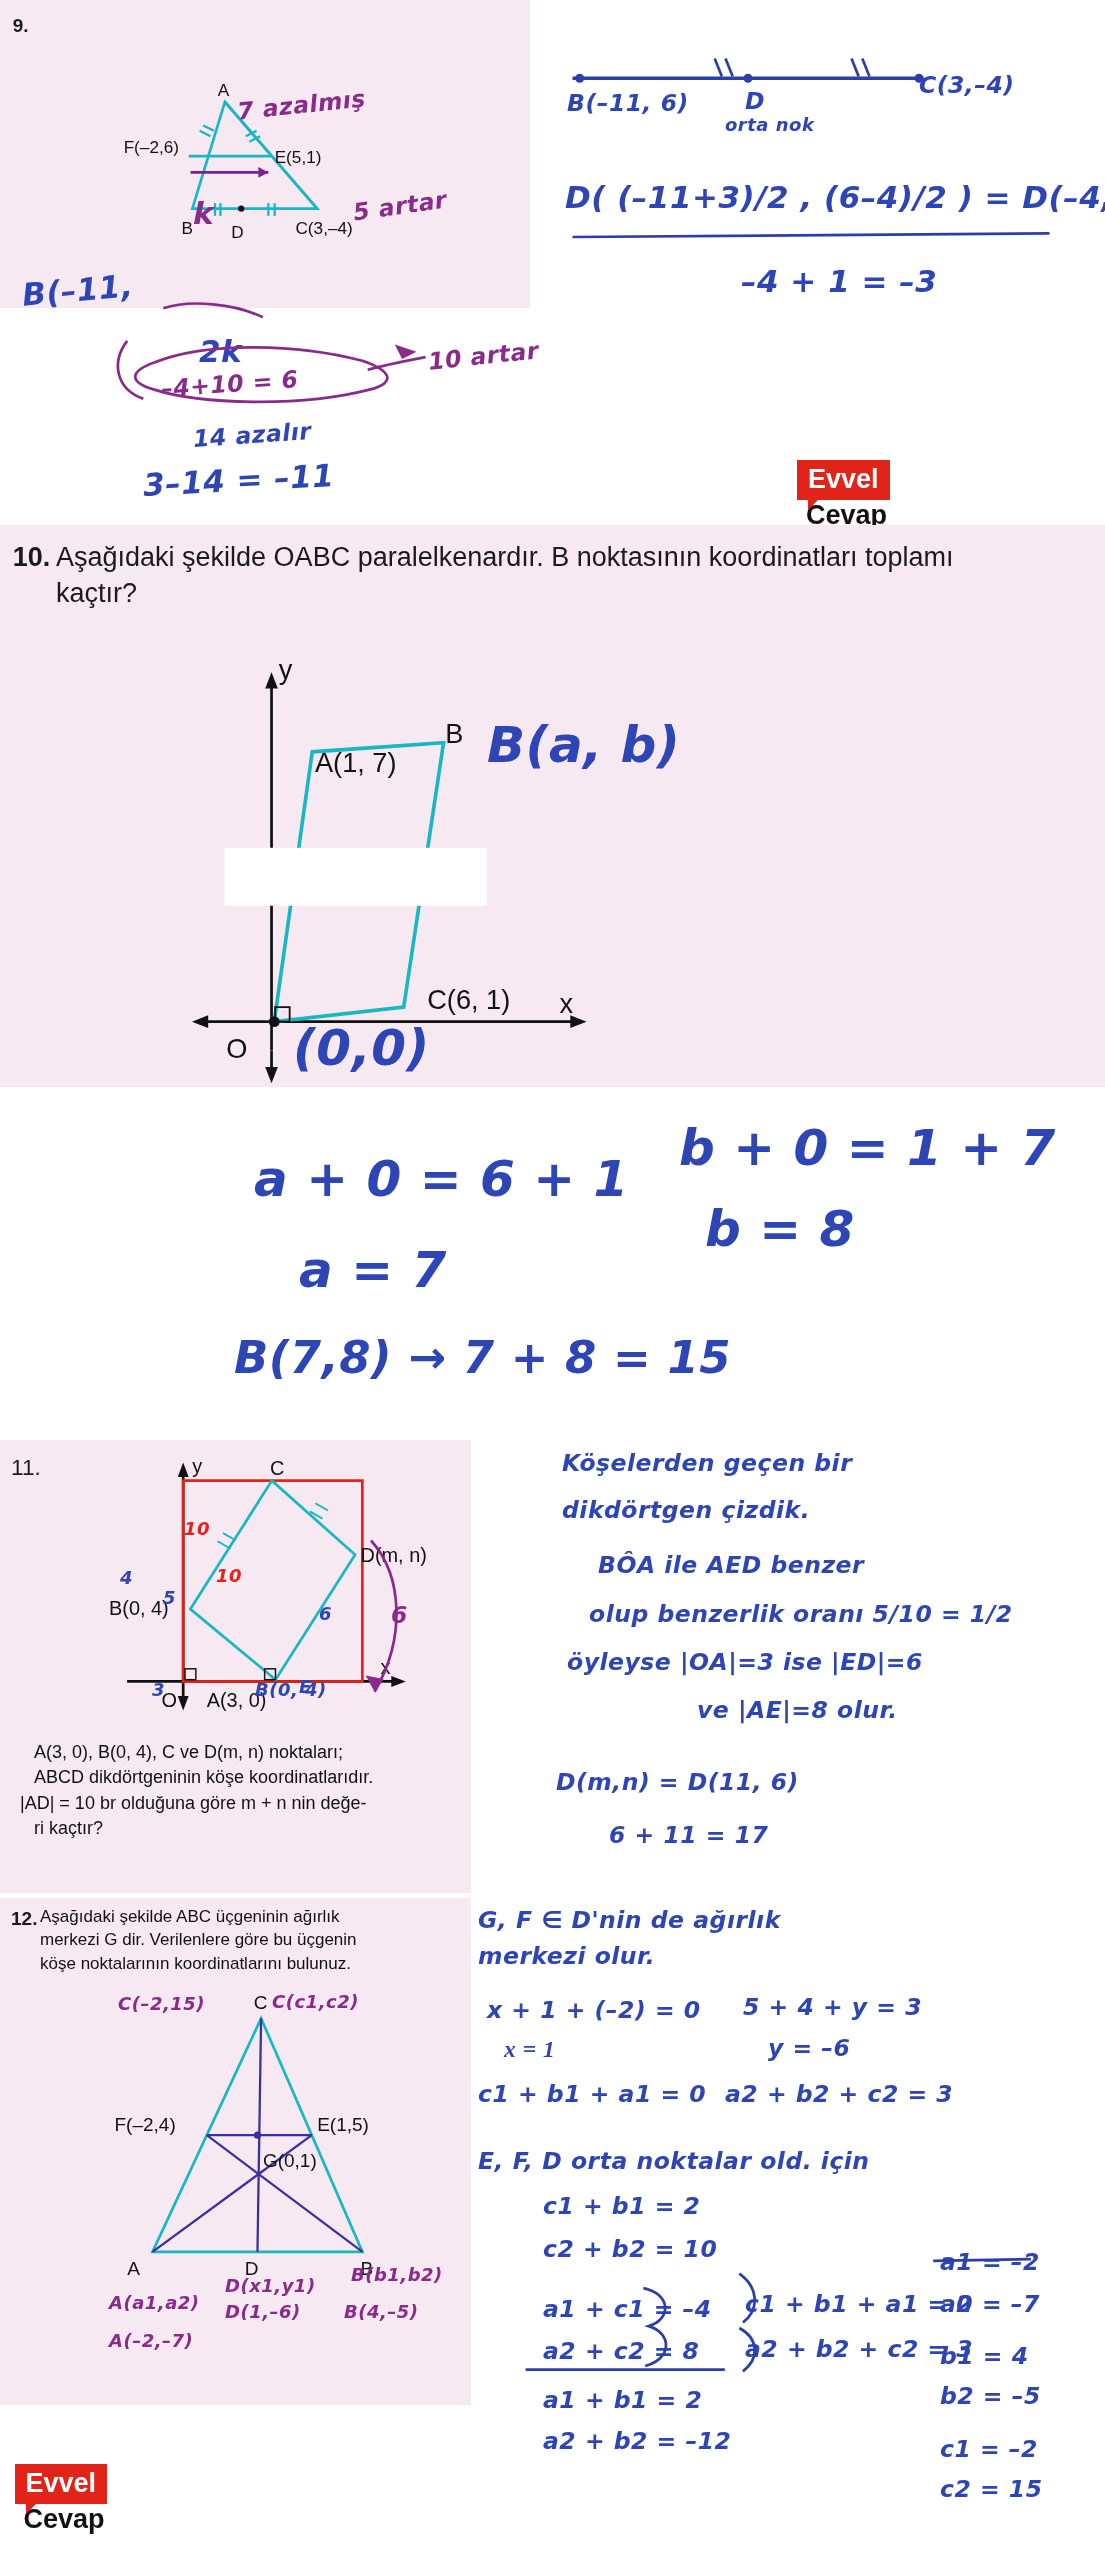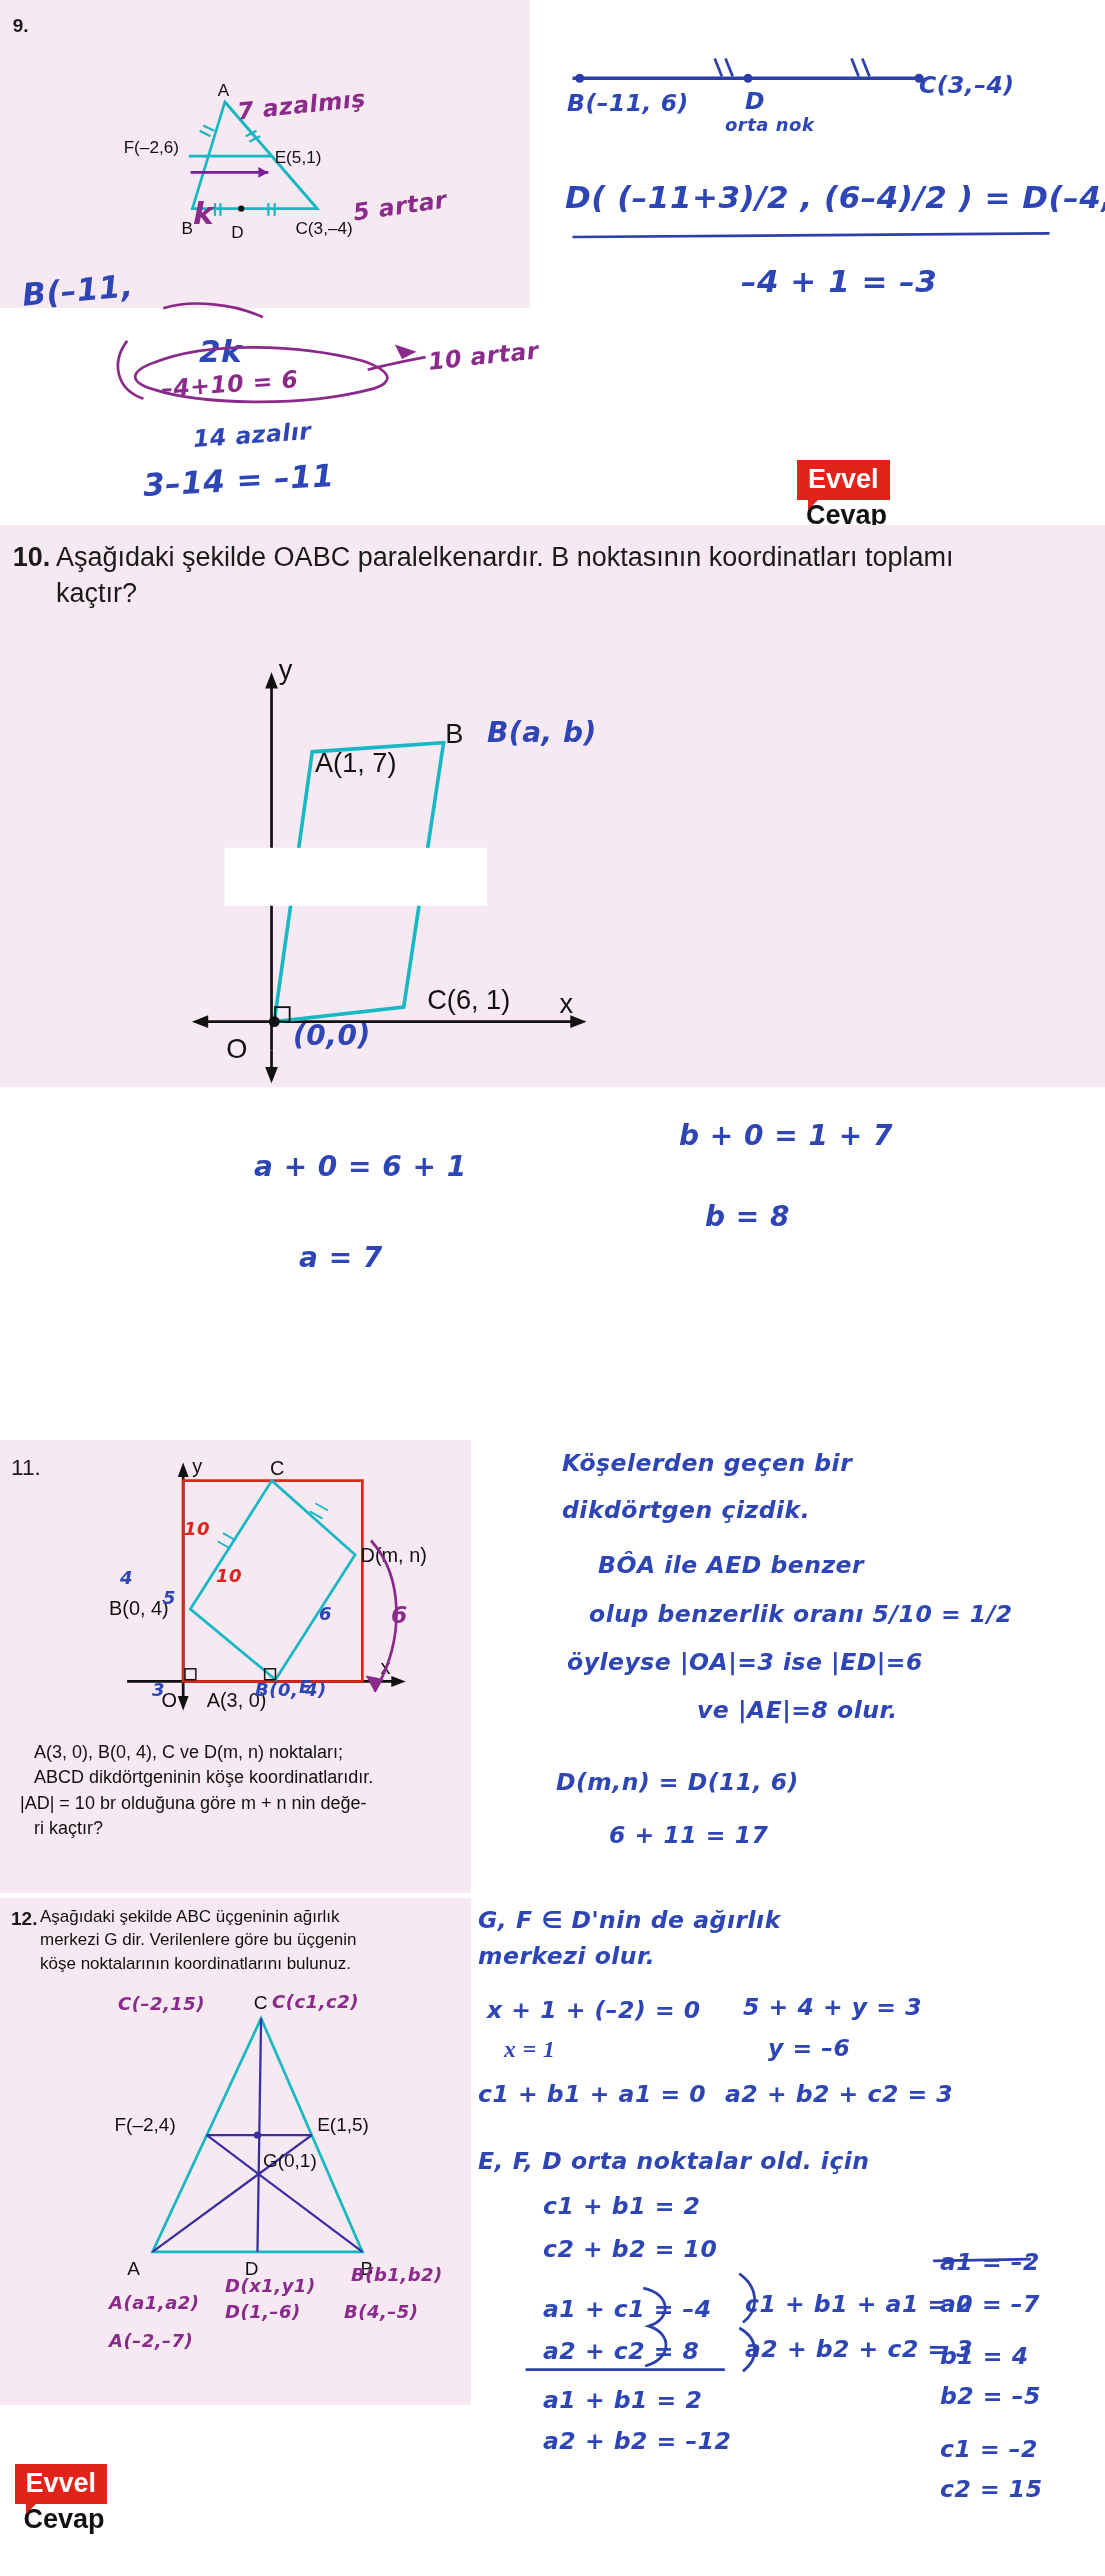--- a/index.html
+++ b/index.html
@@ -38,21 +38,21 @@
     font-style: italic;
     font-weight: bold;
     white-space: pre;
     letter-spacing: 0.5px;
   }
   .hand-purple { color: #8a2a8a; }
   .hand-blue { color: #2e46b5; }
   .sm { font-size: 18px; }
   .md { font-size: 23.5px; }
   .lg { font-size: 31px; }
-  .xl { font-size: 28px; }
+  .xl { font-size: 50px; }
   
   .logo {
     position: absolute;
     display: flex;
     align-items: flex-start;
     height: 42px;
     flex-direction: column;
   }
   .logo .ev {
     background: #e2231a;
@@ -195,20 +195,21 @@
     <text x="292" y="90" font-family="Liberation Sans, sans-serif" font-size="30" fill="#111">B</text>
     <text x="272" y="384" font-family="Liberation Sans, sans-serif" font-size="30" fill="#111">C(6, 1)</text>
   </svg>
 
   <div class="hand hand-blue xl" style="left:487px; top:716px;">B(a, b)</div>
   <div class="hand hand-blue xl" style="left:293px; top:1019px;">(0,0)</div>
   <div class="hand hand-blue xl" style="left:254px; top:1150px;">a + 0 = 6 + 1</div>
   <div class="hand hand-blue xl" style="left:299px; top:1241px;">a = 7</div>
   <div class="hand hand-blue xl" style="left:679px; top:1119px;">b + 0 = 1 + 7</div>
   <div class="hand hand-blue xl" style="left:705px; top:1200px;">b = 8</div>
+  <div class="hand hand-blue xl" style="left:234px; top:1331px; font-size:45px;">B(7,8) → 7 + 8 = 15</div>
 
   <div class="pinkbox" style="left:0; top:1440px; width:471px; height:453px;"></div>
 
   <div class="abs" style="left:11px; top:1455px; font-size:22.6px; font-weight:normal;">11.</div>
 
   <svg class="abs" style="left:109px; top:1455px;" width="380" height="272" viewBox="0 0 420 300">
 
     <line x1="82" y1="250" x2="82" y2="14" stroke="#111" stroke-width="3"></line>
     <polygon points="82,8 76,24 88,24" fill="#111"></polygon>
     <line x1="82" y1="250" x2="82" y2="276" stroke="#111" stroke-width="3"></line>

